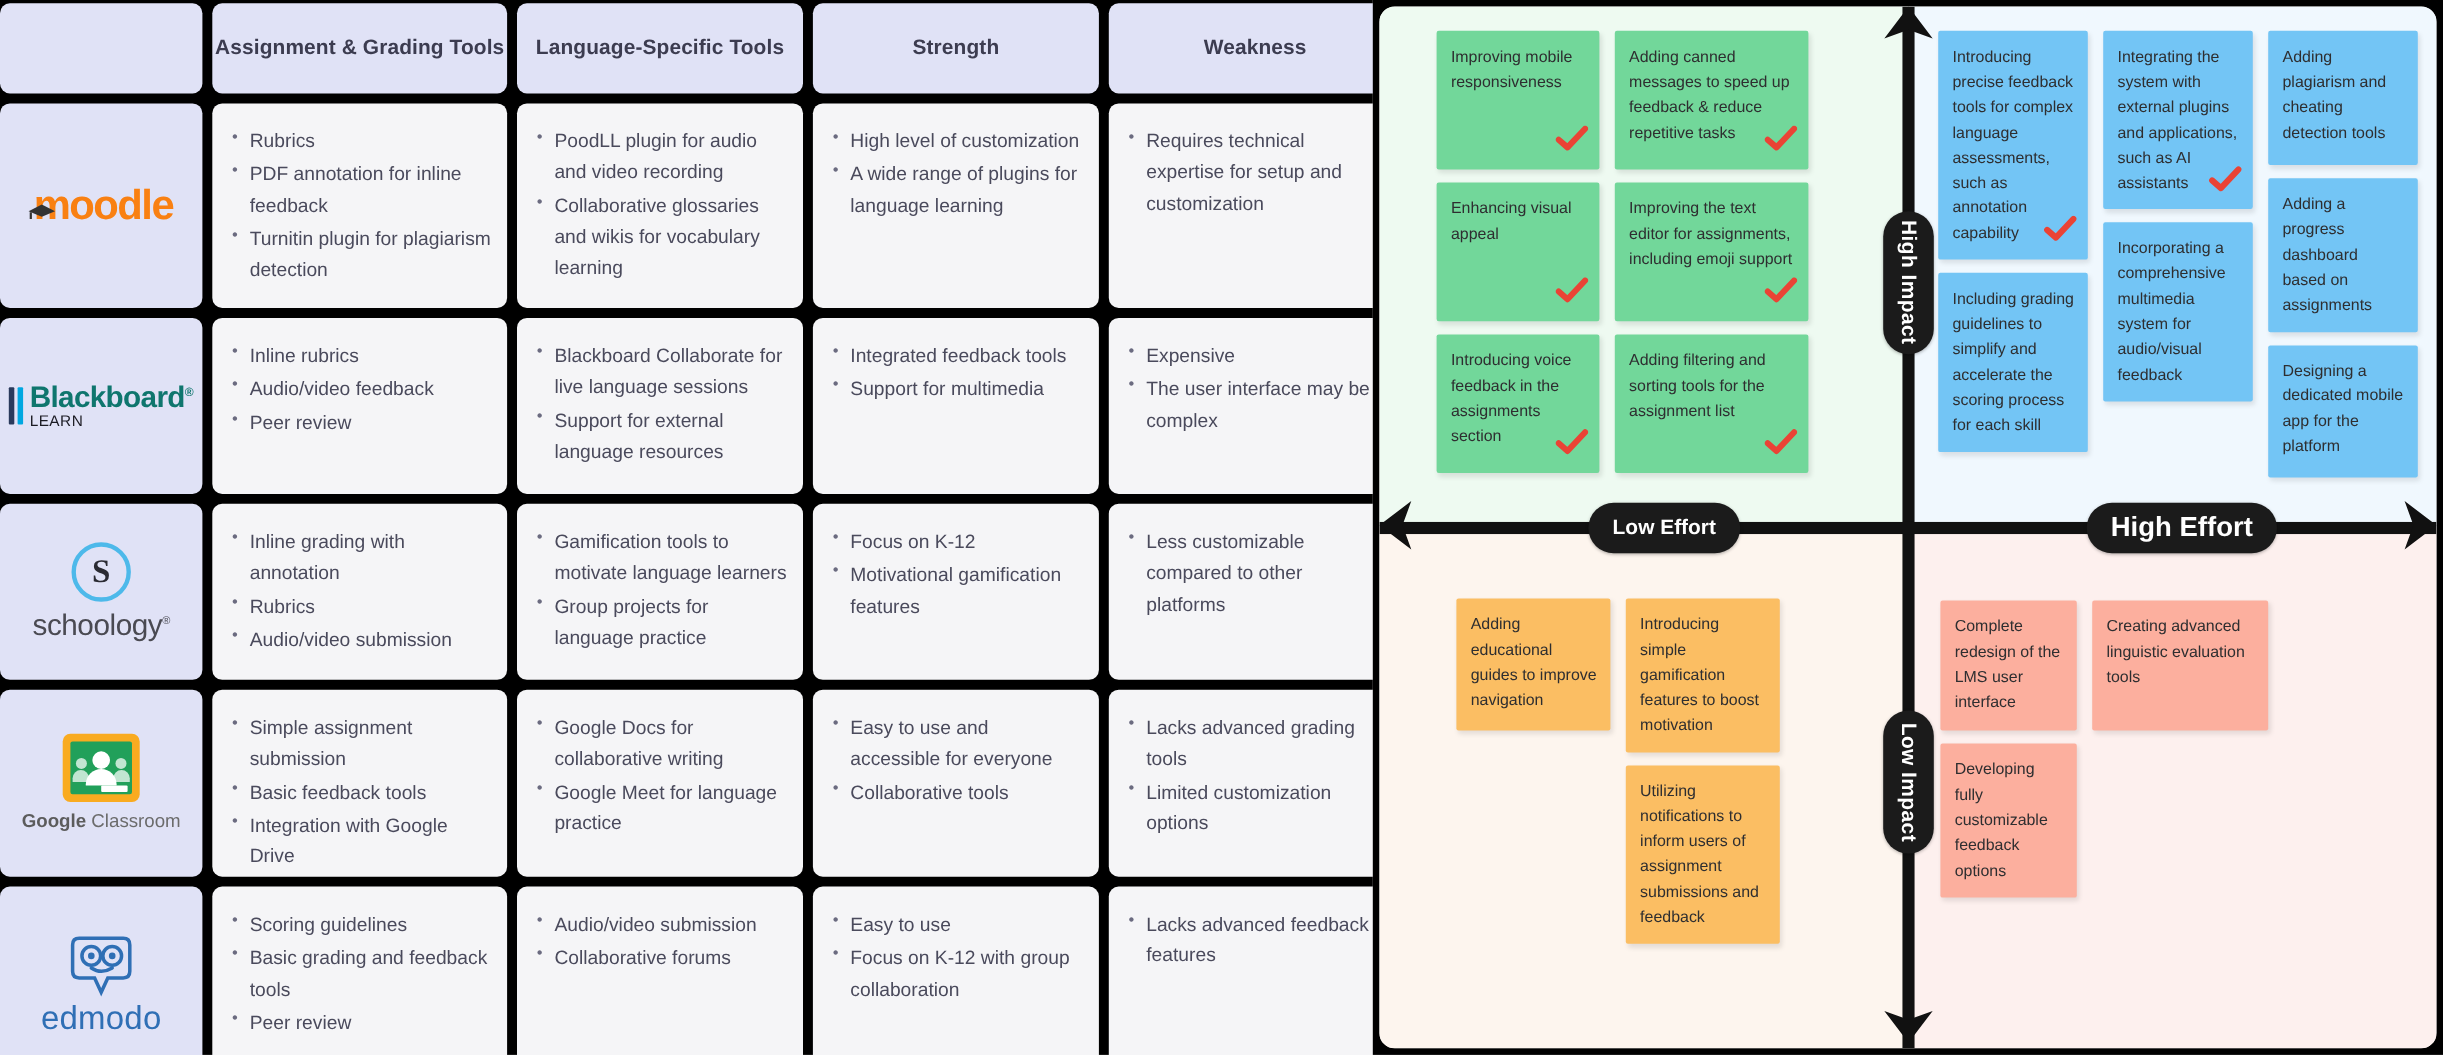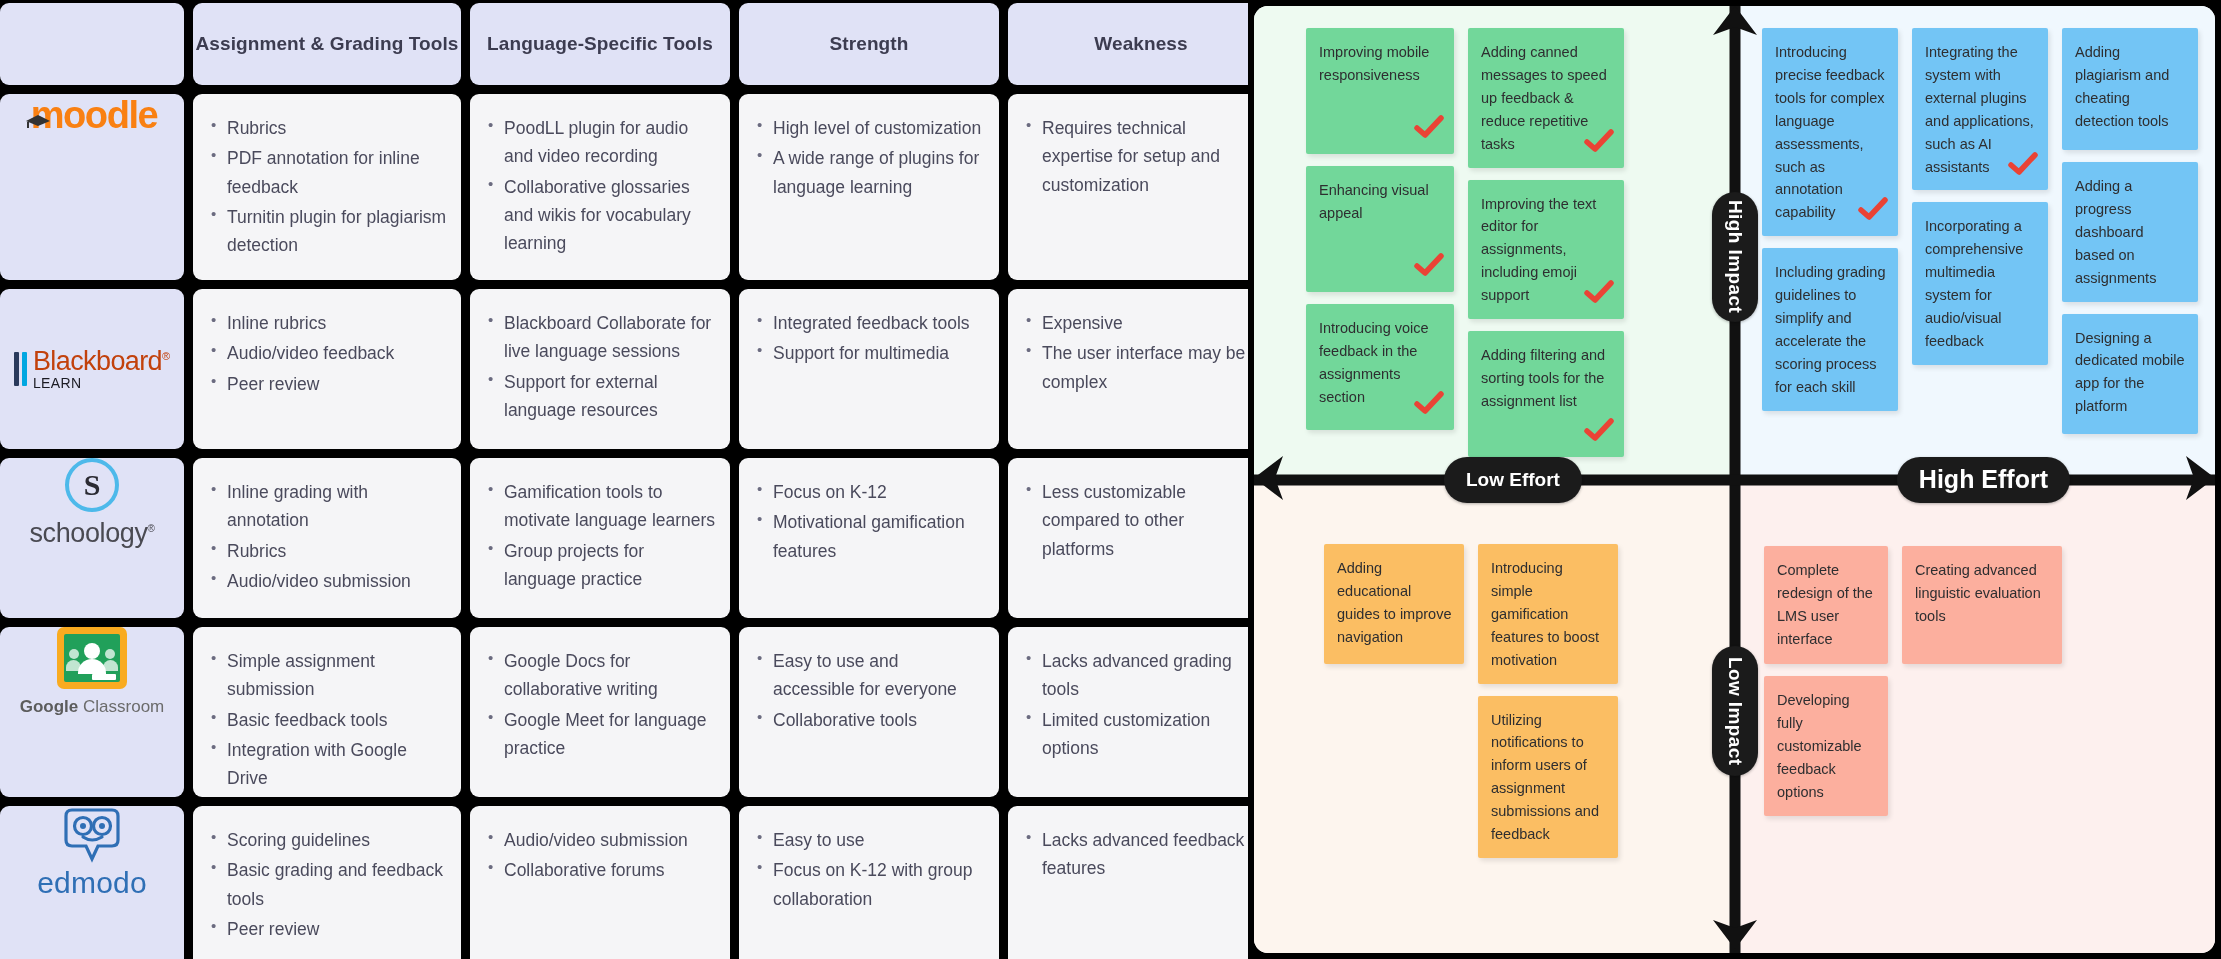--- a/index.html
+++ b/index.html
@@ -37,21 +37,21 @@
     background: #e0e2f6;
     display: flex; align-items: center; justify-content: center;
     font-weight: bold;
     font-size: 19px;
     color: #3c3c50;
     letter-spacing: .1px;
   }
   .hdr.blank { background: #e0e2f6; }
   .logo-cell {
     background: #e0e2f6;
-    display: flex; justify-content: center;
+    display: flex; align-items: center; justify-content: center;
   }
   .body-cell {
     background: #f5f5f7;
     padding: 20px 14px 12px 16px;
   }
   .body-cell ul { list-style: none; }
   .body-cell li {
     position: relative;
     padding-left: 18px;
     font-size: 17.5px;
@@ -68,21 +68,21 @@
   
   .logo-moodle { font-size: 38px; font-weight: bold; color: #f98012; letter-spacing: -1.4px; position: relative; padding-left:4px;}
   .logo-moodle .cap {
     position: absolute; left: -2px; top: 2px; width: 26px; height: 14px;
   }
   .logo-bb { display: flex; align-items: center; gap: 6px; }
   .logo-bb .bars { display: flex; gap: 2.5px; height: 34px; align-items: flex-end;}
   .logo-bb .bars i { display:block; width: 5px; height: 34px; background:#00a7e1; border-radius:1px;}
   .logo-bb .bars i:first-child { background:#2a3a5c; }
   .logo-bb .txt { line-height: 1; }
-  .logo-bb .txt .b1 { font-size: 27px; font-weight: normal; color:#c2410c; letter-spacing:-.6px;}
+  .logo-bb .txt .b1 { font-size: 27px; font-weight: bold; color:#0f766e; letter-spacing:-.6px;}
   .logo-bb .txt .b1 sup { font-size: 11px; vertical-align: super; }
   .logo-bb .txt .b2 { font-size: 14px; color:#1b1b23; letter-spacing:.4px; margin-top:2px;}
   .logo-sch { text-align: center; }
   .logo-sch .ring {
     width: 54px; height: 54px; border: 4px solid #4db9ea; border-radius: 50%;
     margin: 0 auto 6px; display:flex; align-items:center; justify-content:center;
     font-size: 30px; font-weight: bold; color:#2b2b33; font-family:"Liberation Serif", serif;
   }
   .logo-sch .word { font-size: 27px; color:#4a4a52; letter-spacing:-.4px;}
   .logo-sch .word sup { font-size:10px; vertical-align:super;}
@@ -417,21 +417,21 @@
                 </svg></span></div>
             <div class="note green" style="min-height:126px"><span>Enhancing visual appeal</span><span class="check">
   <svg width="30" height="24" viewBox="0 0 30 24">
                   <path d="M3 13 L11 20 L27 3" fill="none" stroke="#ea4335" stroke-width="5.5" stroke-linecap="round" stroke-linejoin="round"></path>
                 </svg></span></div>
             <div class="note green" style="min-height:126px"><span>Introducing voice feedback in the assignments section</span><span class="check">
   <svg width="30" height="24" viewBox="0 0 30 24">
                   <path d="M3 13 L11 20 L27 3" fill="none" stroke="#ea4335" stroke-width="5.5" stroke-linecap="round" stroke-linejoin="round"></path>
                 </svg></span></div>
           </div>
-          <div class="col" style="width:156px">
+          <div class="col" style="width:176px">
             <div class="note green" style="min-height:126px"><span>Adding canned messages to speed up feedback &amp; reduce repetitive tasks</span><span class="check">
   <svg width="30" height="24" viewBox="0 0 30 24">
                   <path d="M3 13 L11 20 L27 3" fill="none" stroke="#ea4335" stroke-width="5.5" stroke-linecap="round" stroke-linejoin="round"></path>
                 </svg></span></div>
             <div class="note green" style="min-height:126px"><span>Improving the text editor for assignments, including emoji support</span><span class="check">
   <svg width="30" height="24" viewBox="0 0 30 24">
                   <path d="M3 13 L11 20 L27 3" fill="none" stroke="#ea4335" stroke-width="5.5" stroke-linecap="round" stroke-linejoin="round"></path>
                 </svg></span></div>
             <div class="note green" style="min-height:126px"><span>Adding filtering and sorting tools for the assignment list</span><span class="check">
   <svg width="30" height="24" viewBox="0 0 30 24">

